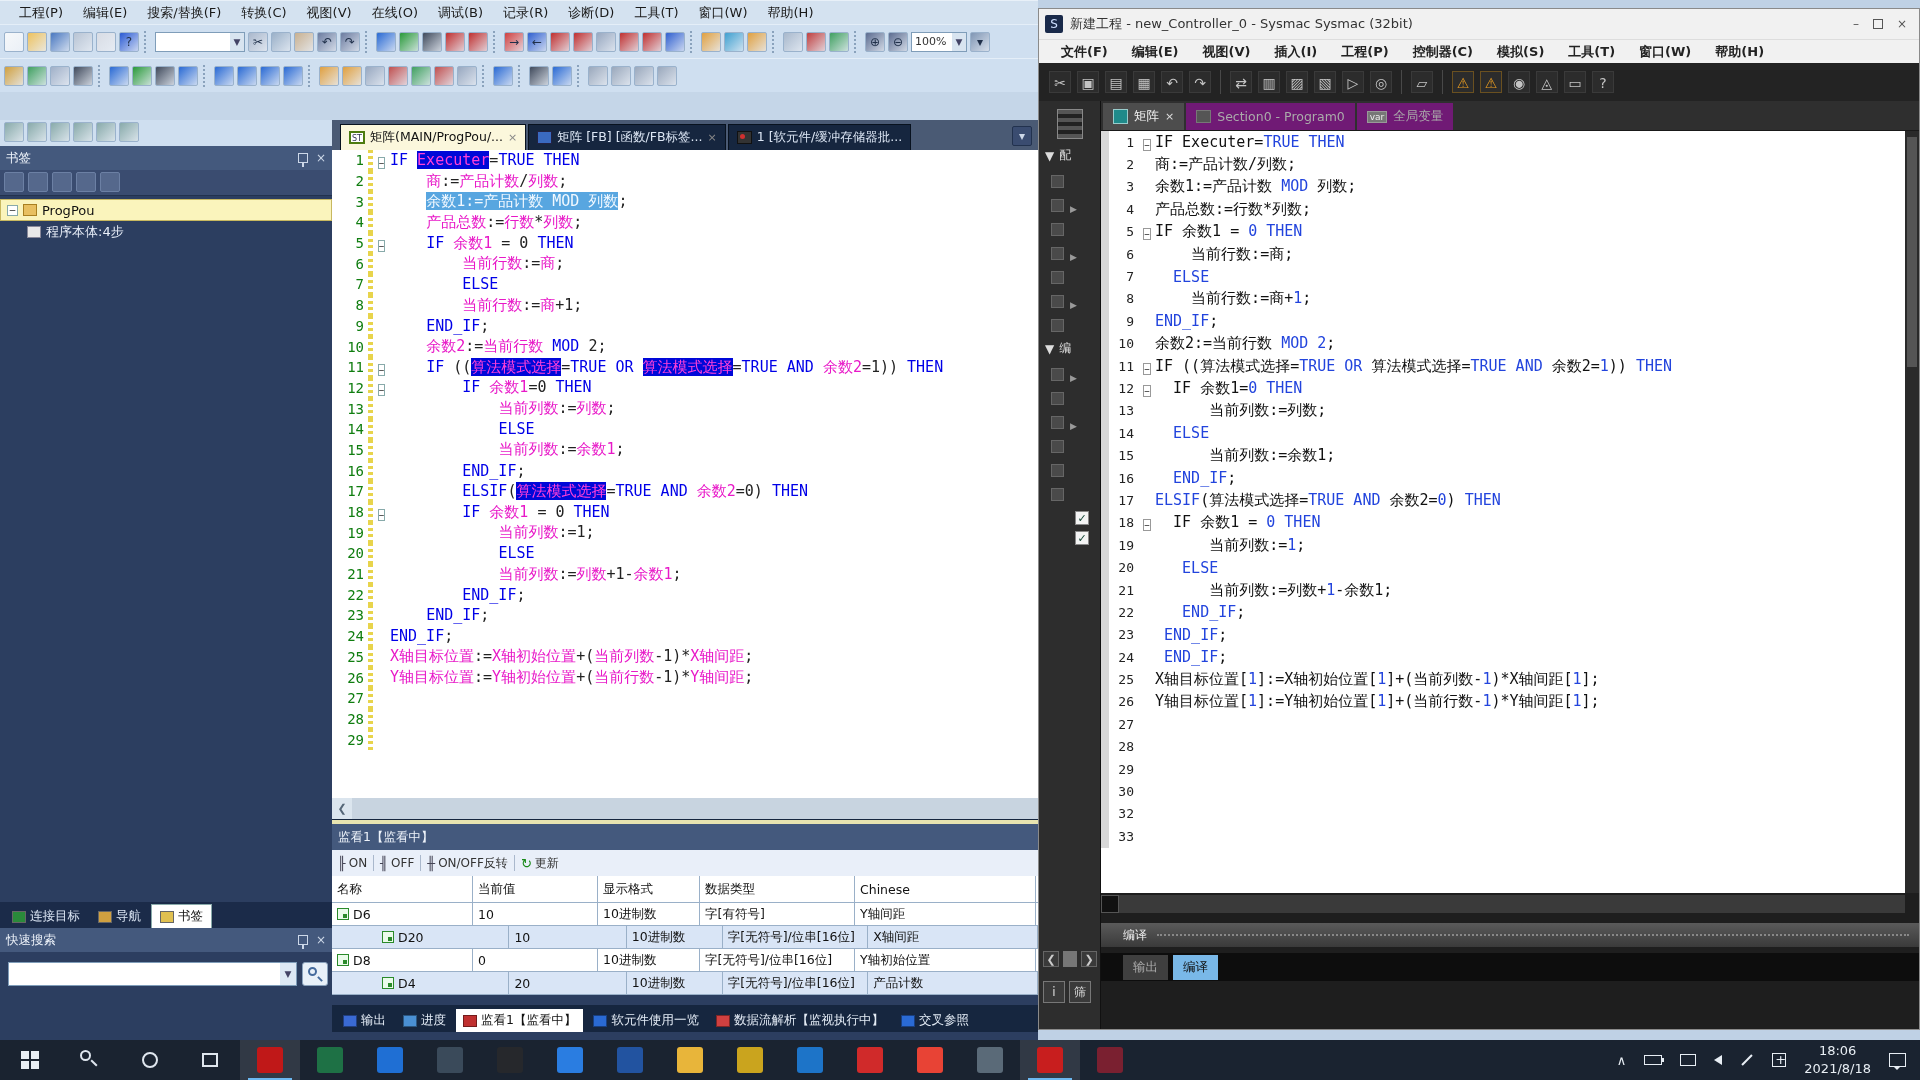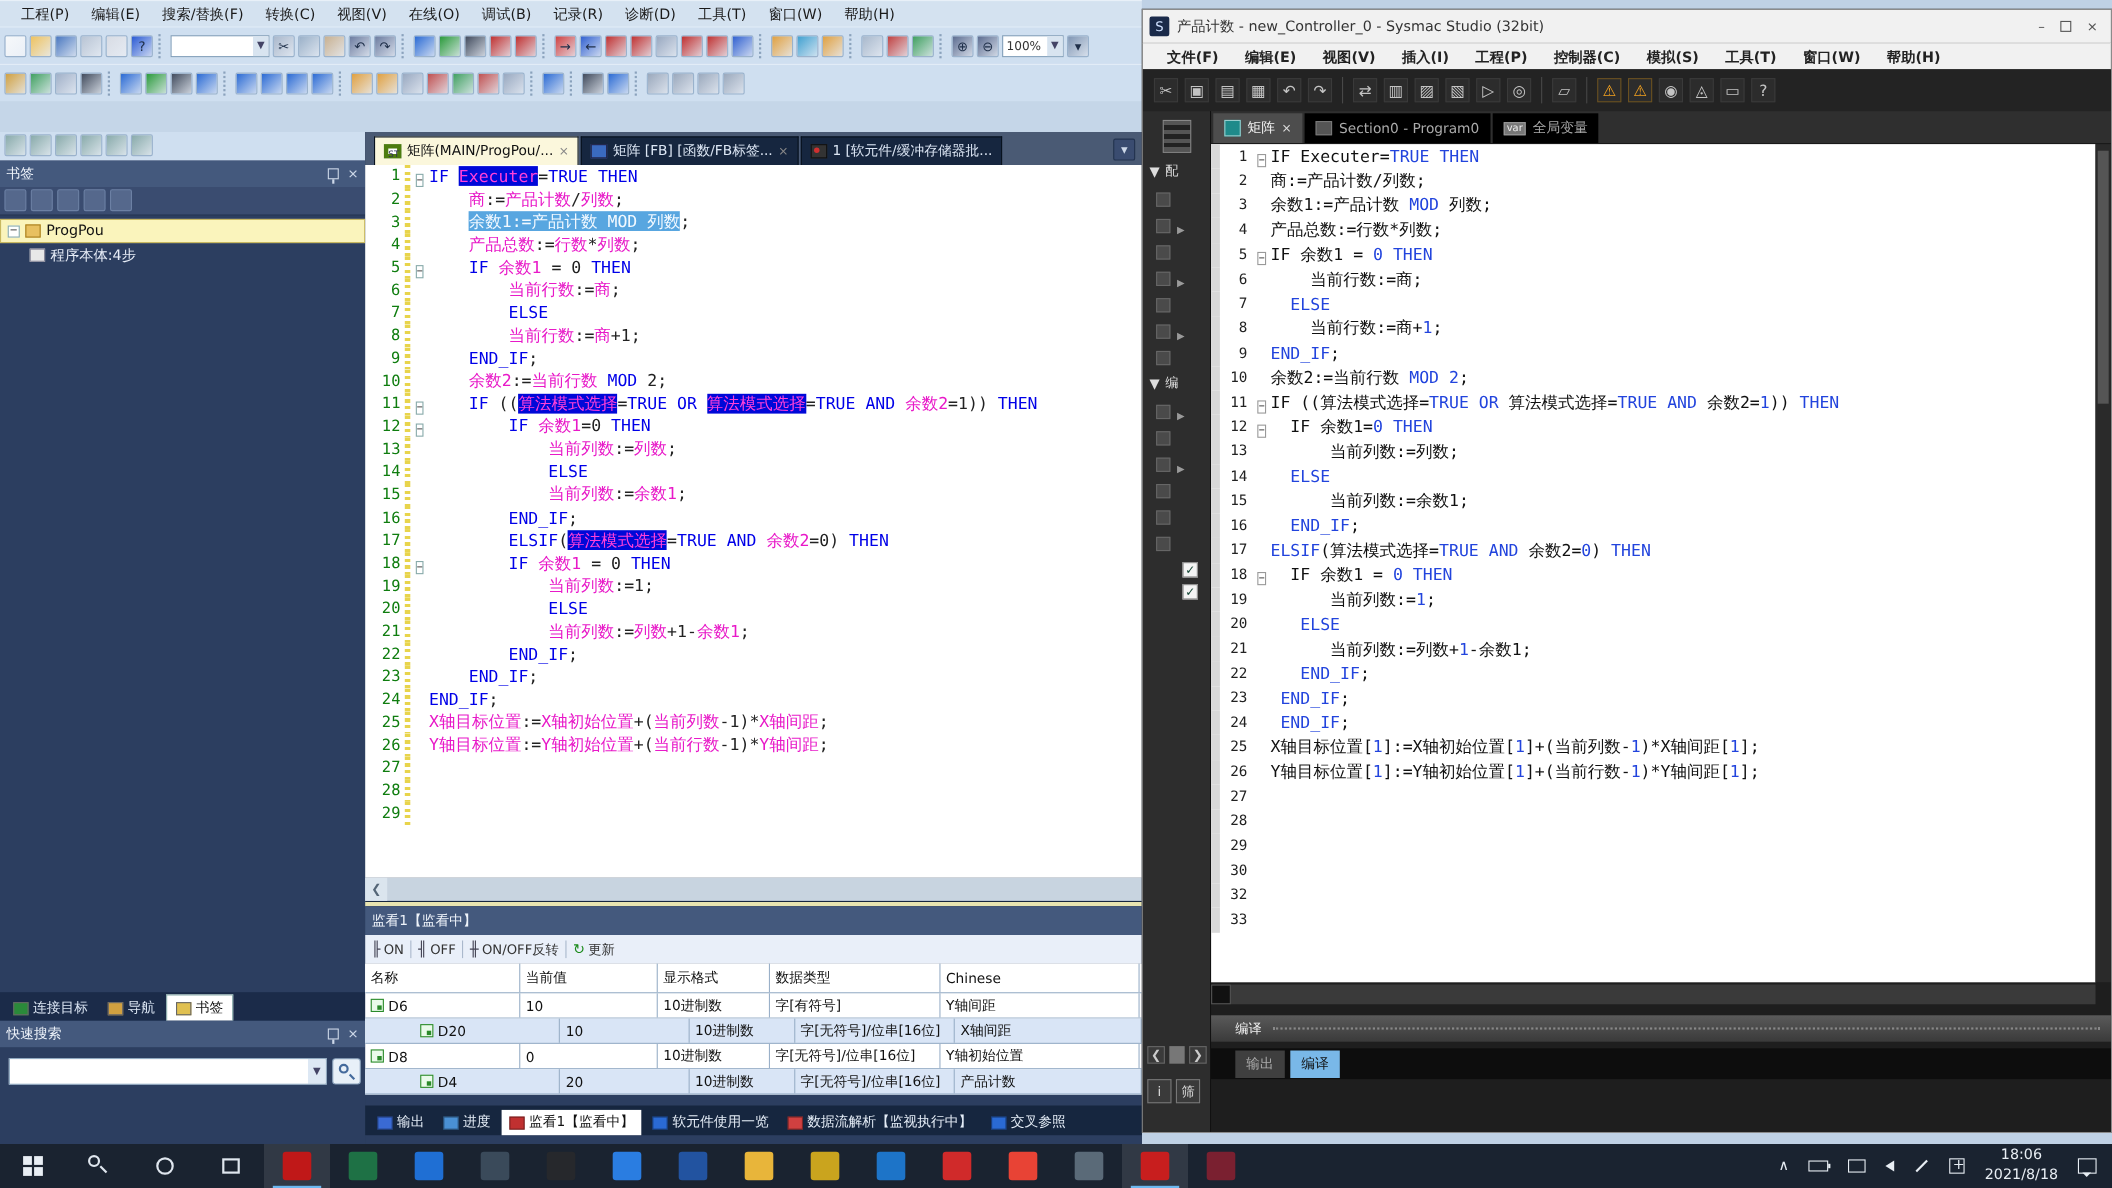--- a/index.html
+++ b/index.html
@@ -47,21 +47,21 @@
   .qs-btn { width:26px; height:24px; background:#e8f0f8; border:1px solid #8aa2bc; border-radius:3px; position:relative; }
   .mag { position:absolute; width:9px; height:9px; border:2px solid #446a9c; border-radius:50%; left:5px; top:4px; }
   .mag::after { content:""; position:absolute; width:6px; height:2px; background:#446a9c; transform:rotate(45deg); left:7px; top:9px; }
 
   
   #l-editor { position:absolute; left:332px; top:120px; right:0; bottom:0; background:#16263f; }
   .l-tabbar { height:30px; background:#4a5a74; display:flex; align-items:flex-end; gap:2px; padding-left:8px; }
   .l-tab { height:26px; display:flex; align-items:center; gap:5px; font-size:12.5px; padding:0 8px; background:#16263f; color:#dce6f4; border:1px solid #08121f; border-bottom:none; white-space:nowrap; overflow:hidden; }
   .l-tab.active { background:#fbf7dc; color:#111; }
   .l-tab .x { font-size:11px; color:#888; }
-  .st-badge { width:16px; height:13px; background:#fff; border:4px solid #4d7c0f; color:#335; font-size:8px; line-height:11px; text-align:center; }
+  .st-badge { width:16px; height:13px; background:#fff; border:2px solid #4d7c0f; color:#335; font-size:8px; line-height:11px; text-align:center; }
   .fb-badge { width:15px; height:13px; background:#3a6ac0; border:1px solid #224; }
   .dev-badge { width:15px; height:13px; background:#333; border:1px solid #111; position:relative; }
   .dev-badge::after { content:""; position:absolute; left:2px; top:2px; width:5px; height:5px; background:#d03030; border-radius:50%; }
   #l-code { position:absolute; left:0; top:30px; right:0; height:648px; background:#fff; overflow:hidden; font-family:"DejaVu Sans Mono",monospace; }
   .lc-row { display:flex; height:20.7px; align-items:center; white-space:pre; }
   .lc-num { width:36px; text-align:right; color:#0f7d0f; font-size:14px; padding-right:4px; flex:none; }
   .lc-strip { width:5px; align-self:stretch; background:repeating-linear-gradient(180deg,#e8d44c 0 3px,#fff 3px 6px); flex:none; }
   .lc-fold { width:17px; flex:none; text-align:center; }
   .lc-text { font-size:15px; color:#111; }
   .lc-text .k { color:#0000e8; } .lc-text .v { color:#e819c8; } .lc-text .p { color:#222; }
@@ -105,21 +105,21 @@
   .strip-sq { width:13px; height:13px; background:#4a4a4a; border:1px solid #666; margin:7px 0 0 12px; display:inline-block; }
   .strip-arrow { color:#9a9a9a; font-size:9px; margin-left:6px; }
   .strip-check { width:14px; height:14px; background:#f4f4f4; border:1px solid #888; color:#143; font-size:11px; line-height:13px; text-align:center; margin:6px 0 0 36px; }
   .strip-pager { position:absolute; bottom:62px; left:4px; display:flex; gap:4px; align-items:center; color:#ccc; font-size:11px; }
   .strip-pager .pg { width:16px; height:16px; border:1px solid #666; background:#3a3a3a; text-align:center; line-height:15px; }
   .strip-pager .knob { width:14px; height:16px; background:#777; }
   .strip-btns { position:absolute; bottom:26px; left:4px; display:flex; gap:4px; }
   .strip-btns .sb { width:22px; height:22px; border:1px solid #777; background:#3a3a3a; color:#ddd; font-size:12px; text-align:center; line-height:21px; }
   #r-editor { position:absolute; left:62px; top:92px; right:0; bottom:0; background:#1e1e1e; }
   .r-tabbar { height:30px; background:#2f2f2f; display:flex; align-items:flex-end; gap:2px; padding-left:2px; border-bottom:1px solid #191919; }
-  .r-tab { height:27px; display:flex; align-items:center; gap:6px; font-size:12.5px; color:#aaa; background:#000000; padding:0 10px; white-space:nowrap; }
+  .r-tab { height:27px; display:flex; align-items:center; gap:6px; font-size:12.5px; color:#aaa; background:#701a75; padding:0 10px; white-space:nowrap; }
   .r-tab.active { background:#4d4d4d; color:#f0f0f0; }
   .r-tab .x { color:#ddd; font-size:11px; }
   .st-teal { width:15px; height:15px; background:#1f8a8a; border:1px solid #9cc; }
   .sec-icon { width:15px; height:13px; background:#555; border:1px solid #777; }
   .var-badge { background:#777; color:#eee; font-size:9px; padding:0 2px; border:1px solid #999; }
   #r-code { position:absolute; left:0; top:30px; right:14px; height:762px; background:#fff; overflow:hidden; font-family:"DejaVu Sans Mono",monospace; }
   .rc-row { display:flex; height:22.4px; align-items:center; white-space:pre; }
   .rc-gutter { width:8px; background:#d8d8d8; align-self:stretch; flex:none; }
   .rc-num { width:30px; text-align:right; color:#222; font-size:13px; padding-right:5px; flex:none; }
   .rc-fold { width:16px; flex:none; text-align:center; }
@@ -516,21 +516,21 @@
             <span>交叉参照</span>
           </div>
         </div>
     </div>
   </div>
 </div>
 
 <div id="right-app">
   <div class="r-titlebar">
     <div class="r-appicon">S</div>
-    <div class="r-title">产品计数 - new_Controller_0 - Sysmac Studio (32bit)</div>
+    <div class="r-title">新建工程 - new_Controller_0 - Sysmac Sysmac (32bit)</div>
     <div class="winctl">
       <span>–</span>
       <span class="sq"></span>
       <span>×</span>
     </div>
   </div>
   <div class="r-menubar" id="r-menubar">
       <div class="r-menu-item">文件(F)</div>
       <div class="r-menu-item">编辑(E)</div>
       <div class="r-menu-item">视图(V)</div>

